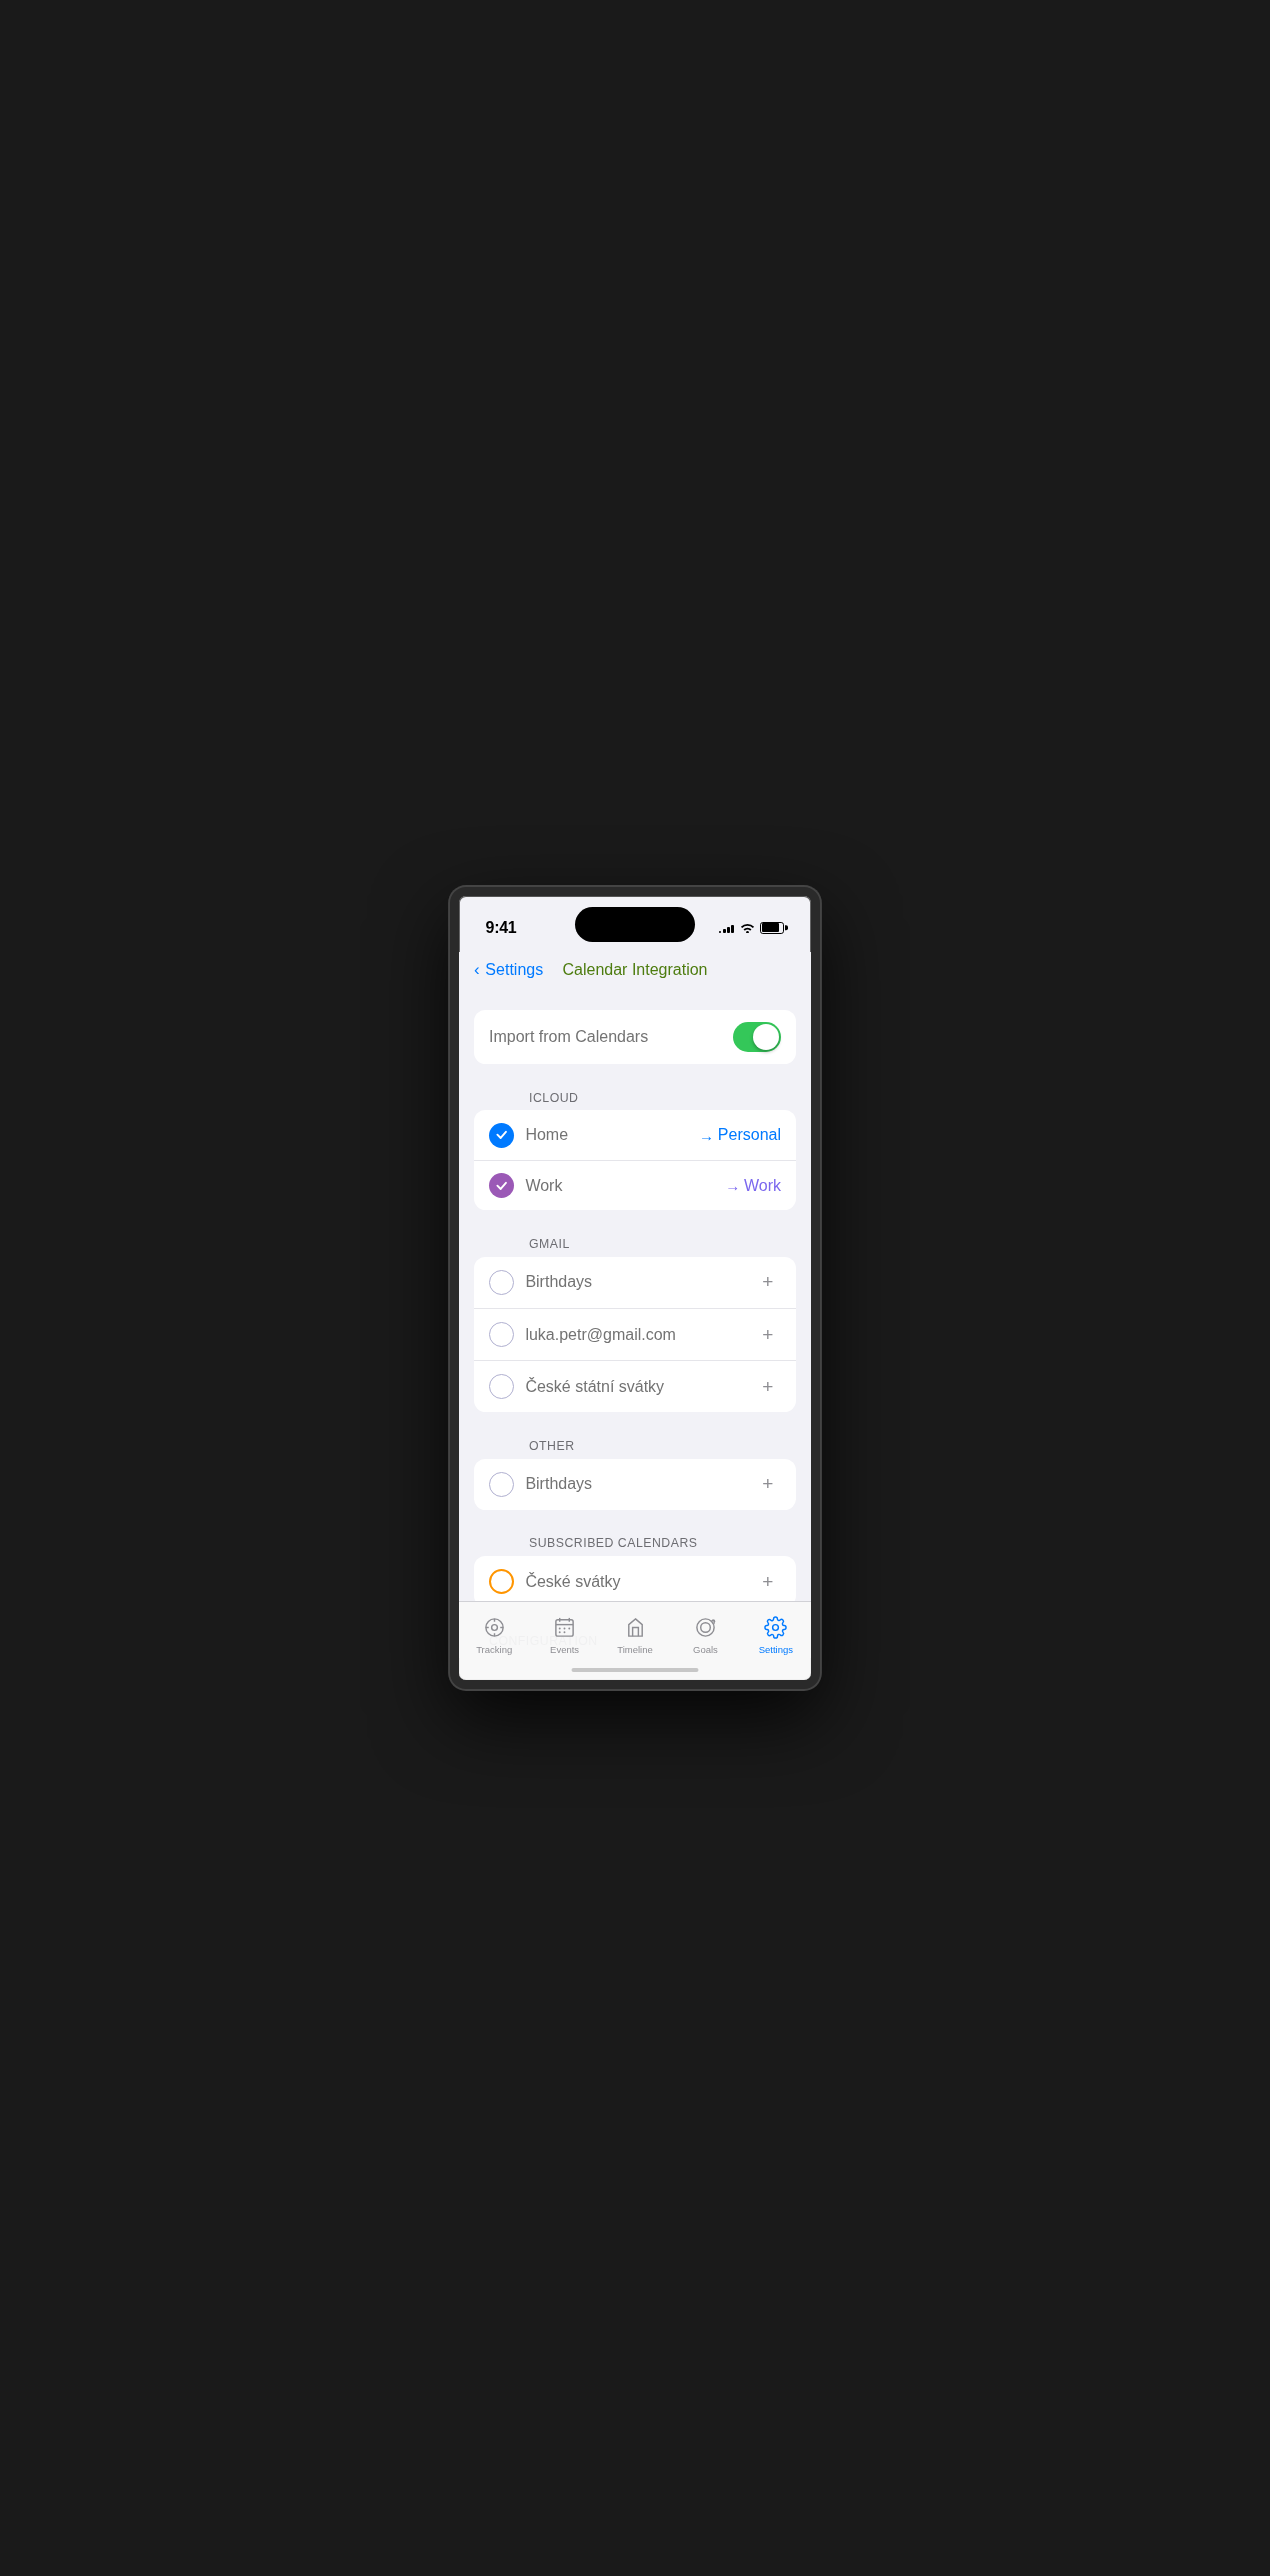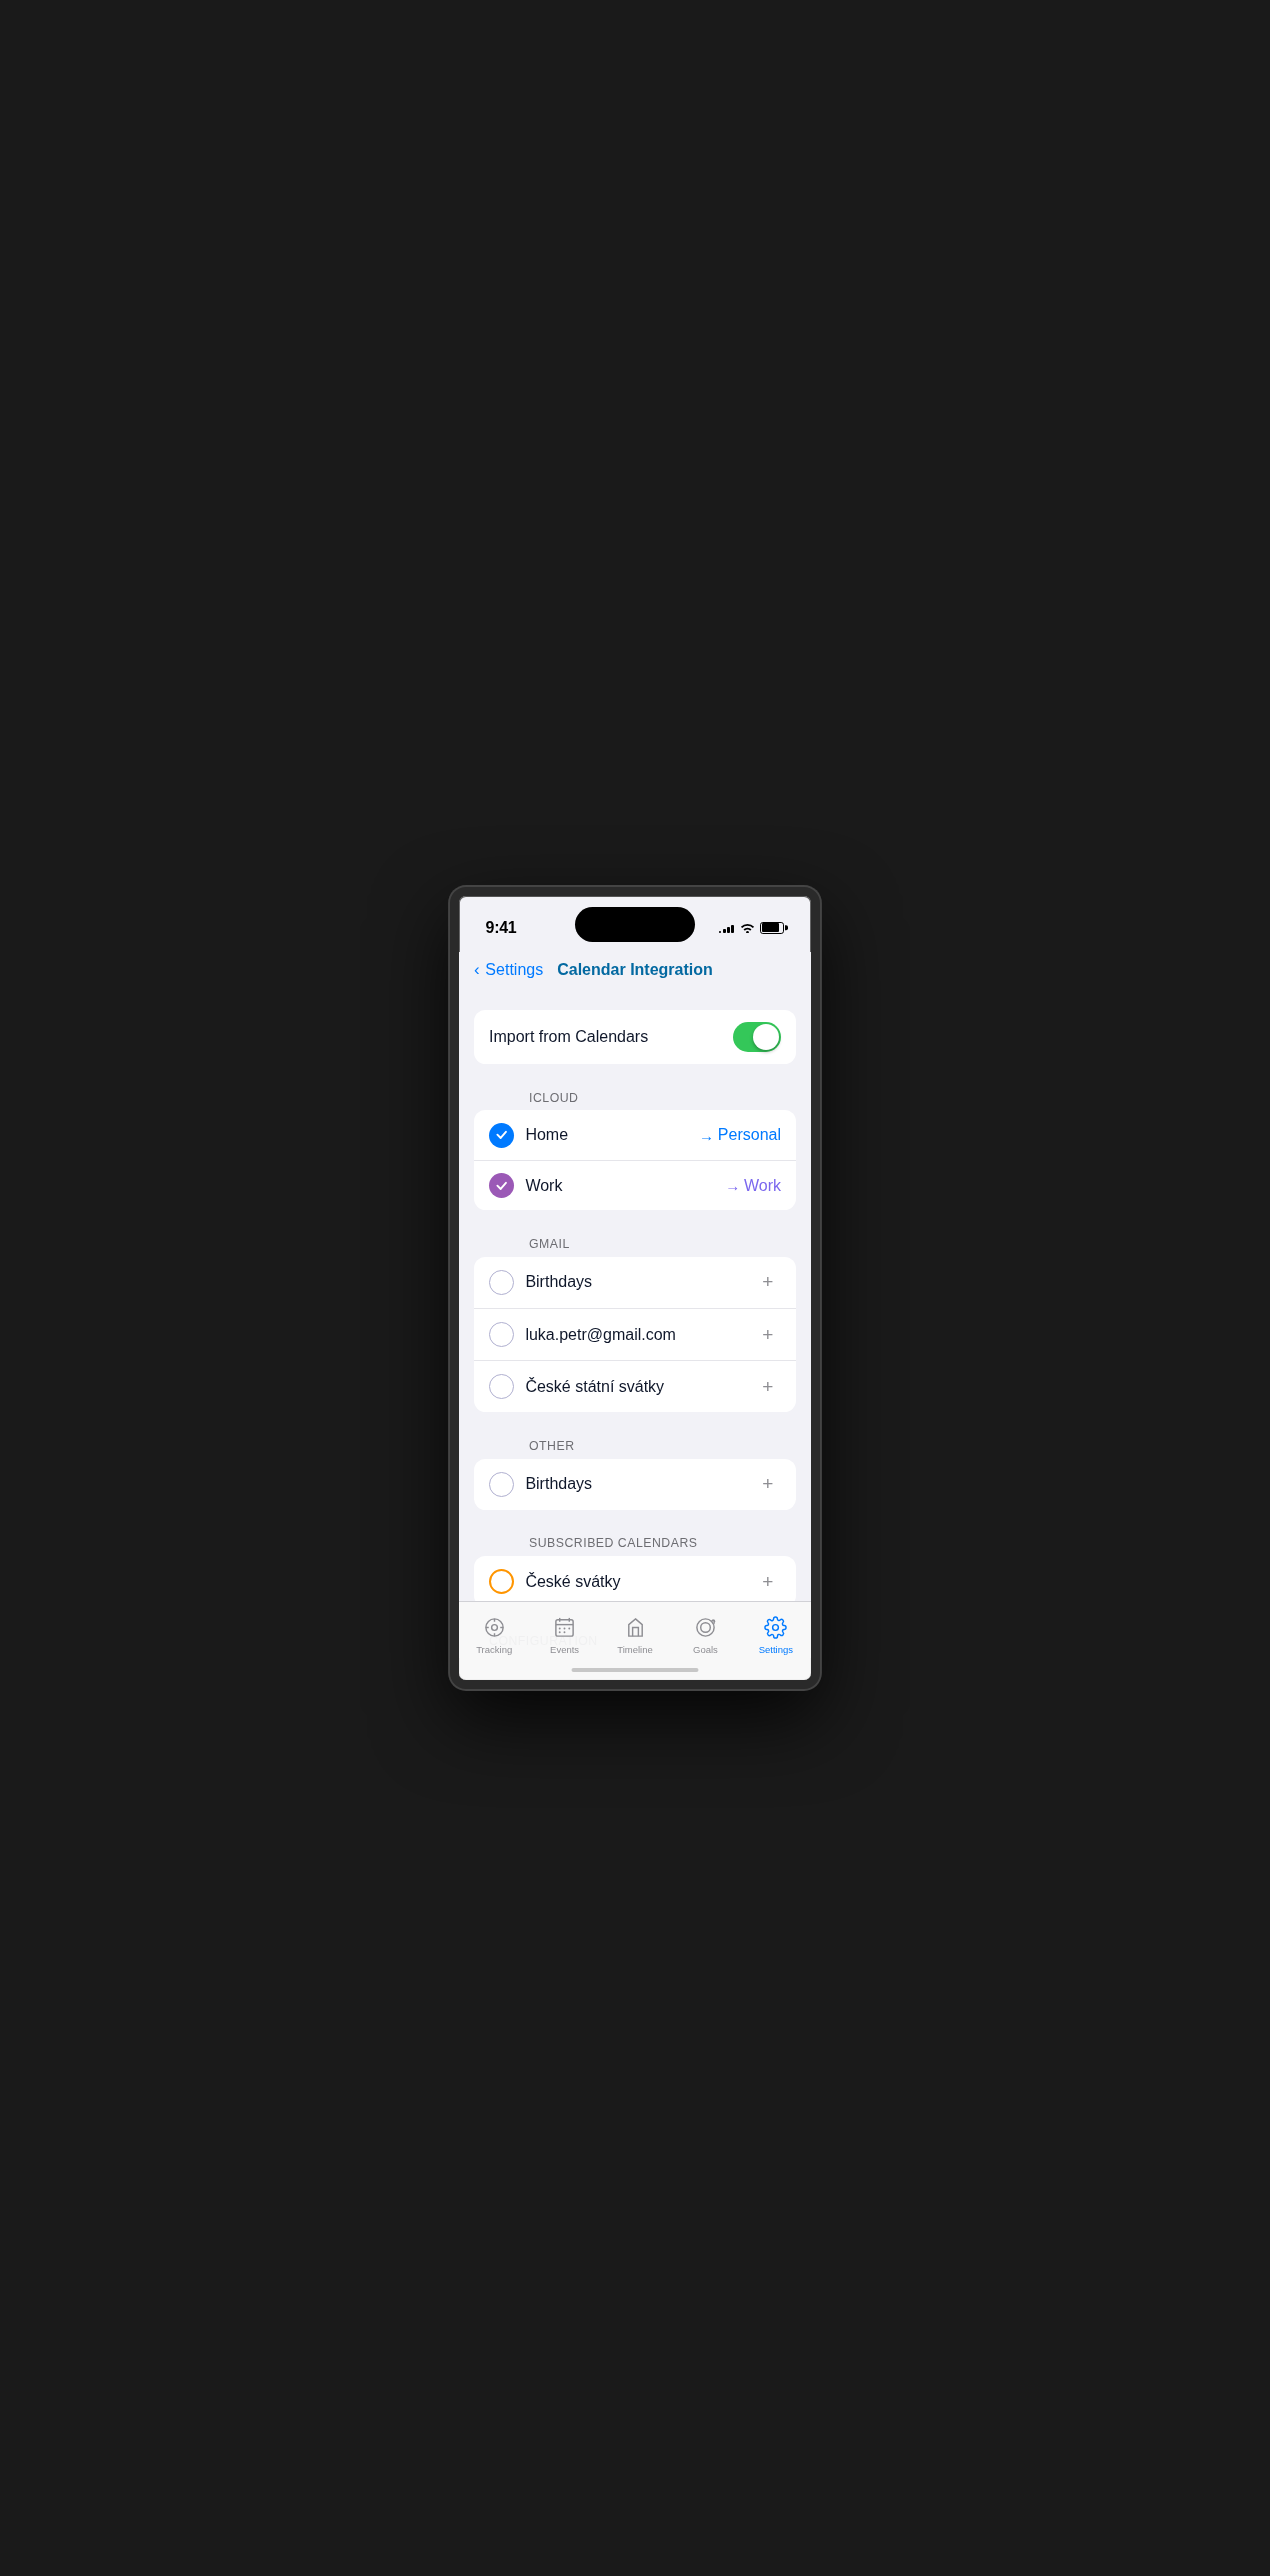--- a/index.html
+++ b/index.html
@@ -124,22 +124,22 @@
 
     .nav-back-chevron {
       font-size: 17px;
       font-weight: 400;
       color: #007AFF;
       margin-right: 1.9px;
     }
 
     .nav-title {
       font-size: 16px;
-      font-weight: 700;
-      color: #0369a1;
+      font-weight: 400;
+      color: #4d7c0f;
       position: absolute;
       left: 50%;
       transform: translateX(-50%);
     }
 
     
     .content {
       overflow-y: auto;
       height: calc(802px - 56px - 79px);
       background: #f2f2f7;
@@ -167,21 +167,21 @@
       min-height: 49px;
     }
 
     .card-row + .card-row {
       border-top: 0.9px solid #e5e5ea;
     }
 
     .card-row-label {
       flex: 1;
       font-size: 16px;
-      color: #0f172a;
+      color: #737373;
     }
 
     
     .toggle {
       width: 48px;
       height: 29.4px;
       background: #34c759;
       border-radius: 15px;
       position: relative;
       cursor: pointer;

